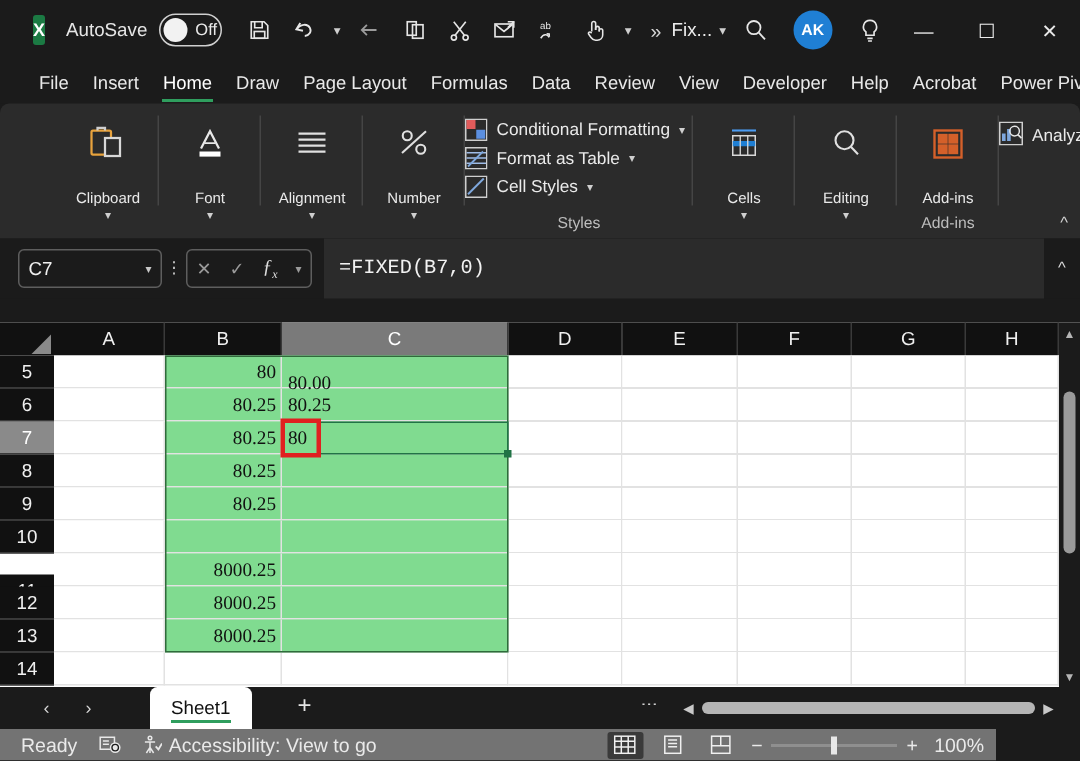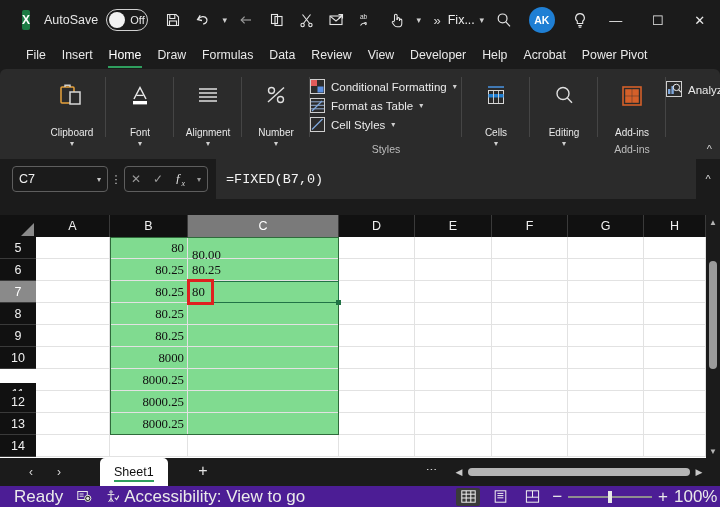--- a/index.html
+++ b/index.html
@@ -159,22 +159,22 @@
               color: #e4e4e4; font-size: 16px; display: flex; align-items: center; justify-content: center; }
   .hdots { position: absolute; left: 430px; top: 6px; color: #d0d0d0; font-size: 11px;
            writing-mode: vertical-rl; line-height: 4px; }
   .hsb { position: absolute; left: 452px; top: 7px; width: 254px; height: 14px; }
   .hsb .har { position: absolute; top: 0; width: 14px; height: 14px; color: #c8c8c8;
               font-size: 9px; display: flex; align-items: center; justify-content: center; }
   .hsb .htrack { position: absolute; left: 16px; right: 16px; top: 3px; height: 8px;
                  background: #b5b5b5; border-radius: 4px; }
 
   
-  .status { position: absolute; left: 0; top: 486px; width: 720px; height: 21px;
-            background: #4c1d95; display: flex; align-items: center; font-size: 17px;
+  .status { position: absolute; left: 0; top: 486px; width: 664px; height: 21px;
+            background: #737373; display: flex; align-items: center; font-size: 13px;
             color: #eaeaea; }
   .status .s1 { margin-left: 14px; }
   .status .si { margin-left: 14px; display: flex; align-items: center; }
   .status-right { margin-left: auto; display: flex; align-items: center; padding-right: 8px; gap: 8px; }
   .viewbtn { width: 24px; height: 18px; display: flex; align-items: center; justify-content: center;
              color: #f0f0f0; }
   .viewbtn.active { background: #3a3a3a; border-radius: 2px; }
   .zoomctl { display: flex; align-items: center; gap: 6px; }
   .zoomctl .zt { position: relative; width: 84px; height: 12px; }
   .zoomctl .ztrack { position: absolute; left: 0; right: 0; top: 5px; height: 2px; background: #8f8f8f; }
@@ -273,20 +273,21 @@
       <div class="wbtn">☐</div>
       <div class="wbtn">✕</div>
     </div>
   </div>
 
   <div class="tabbar">
     <div class="tab">File</div>
     <div class="tab">Insert</div>
     <div class="tab active">Home</div>
     <div class="tab">Draw</div>
+    <div class="tab">Page Layout</div>
     <div class="tab">Formulas</div>
     <div class="tab">Data</div>
     <div class="tab">Review</div>
     <div class="tab">View</div>
     <div class="tab">Developer</div>
     <div class="tab">Help</div>
     <div class="tab">Acrobat</div>
     <div class="tab">Power Pivot</div>
 
   </div>
@@ -541,21 +542,20 @@
     <div class="cellbg green" style="left:188px;top:176px;width:151px;height:22px;"></div>
     <div class="cellbg green" style="left:188px;top:198px;width:151px;height:22px;"></div>
 
     <div class="rangeborder" style="left:110px;top:22px;width:229px;height:198px;"></div>
 
     <div class="cell right" style="left:110px;top:22px;width:78px;height:22px;">80</div>
     <div class="cell right" style="left:110px;top:44px;width:78px;height:22px;">80.25</div>
     <div class="cell right" style="left:110px;top:66px;width:78px;height:22px;">80.25</div>
     <div class="cell right" style="left:110px;top:88px;width:78px;height:22px;">80.25</div>
     <div class="cell right" style="left:110px;top:110px;width:78px;height:22px;">80.25</div>
-    <div class="cell right" style="left:110px;top:132px;width:78px;height:22px;">8000</div>
     <div class="cell right" style="left:110px;top:154px;width:78px;height:22px;">8000.25</div>
     <div class="cell right" style="left:110px;top:176px;width:78px;height:22px;">8000.25</div>
     <div class="cell right" style="left:110px;top:198px;width:78px;height:22px;">8000.25</div>
 
     <div class="cell left" style="left:188px;top:22px;width:151px;height:36px;">80.00</div>
     <div class="cell left" style="left:188px;top:44px;width:151px;height:22px;">80.25</div>
     <div class="cell left" style="left:188px;top:66px;width:151px;height:22px;">80</div>
 
     <div class="selbox" style="left:188px;top:66px;width:151px;height:22px;"></div>
     <div class="selhandle" style="left:336px;top:85px;"></div>

